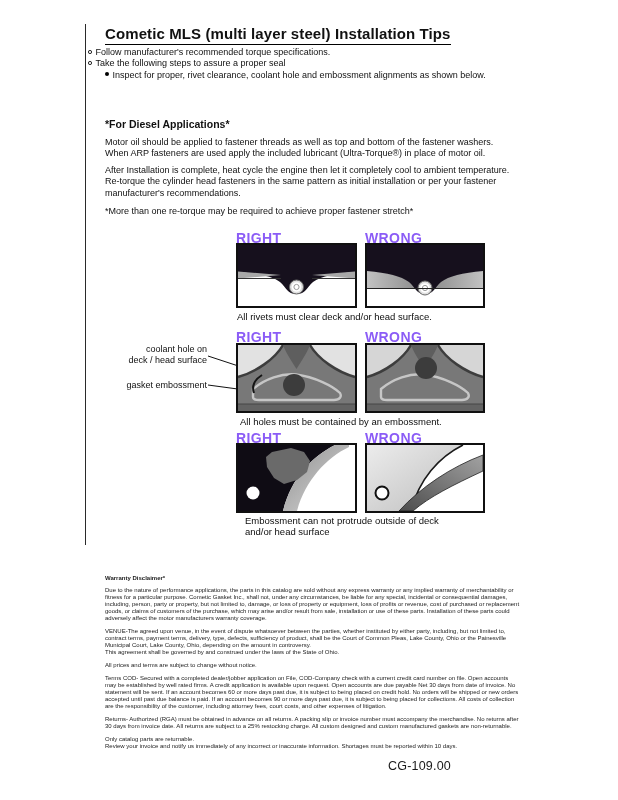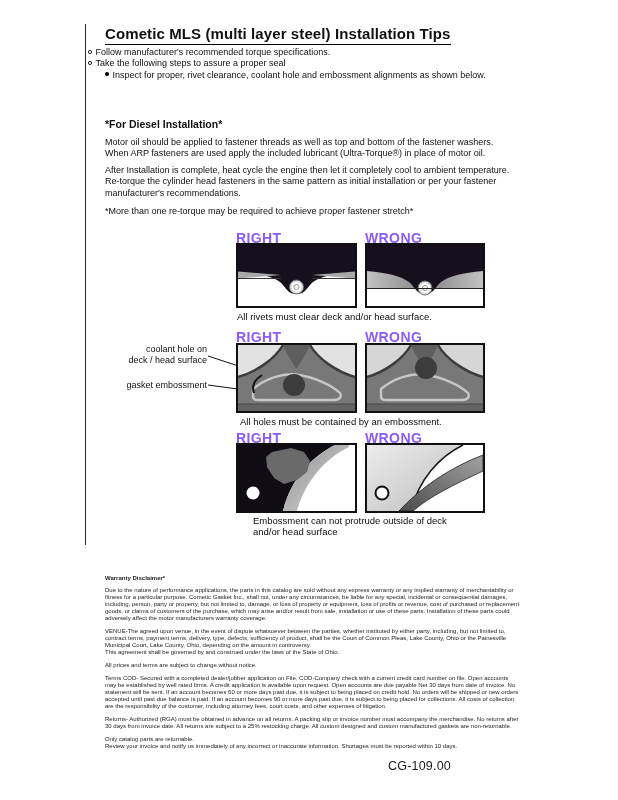--- a/index.html
+++ b/index.html
@@ -44,21 +44,21 @@
   <div class="vrule"></div>
 
   <div class="title">Cometic MLS (multi layer steel) Installation Tips</div>
 
   <div class="bullets">
     <div class="b"><span class="mo"></span><span>Follow manufacturer's recommended torque specifications.</span></div>
     <div class="b"><span class="mo"></span><span>Take the following steps to assure a proper seal</span></div>
     <div class="sb"><span class="mf"></span><span>Inspect for proper, rivet clearance, coolant hole and embossment alignments as shown below.</span></div>
   </div>
 
-  <div class="dh">*For Diesel Installation*</div>
+  <div class="dh">*For Diesel Applications*</div>
   <p class="para p1">Motor oil should be applied to fastener threads as well as top and bottom of the fastener washers. When ARP fasteners are used apply the included lubricant (Ultra-Torque®) in place of motor oil.</p>
   <p class="para p2">After Installation is complete, heat cycle the engine then let it completely cool to ambient temperature. Re-torque the cylinder head fasteners in the same pattern as initial installation or per your fastener manufacturer's recommendations.</p>
   <p class="para note">*More than one re-torque may be required to achieve proper fastener stretch*</p>
 
   <div class="dlabel" style="left:236px; top:230px;">RIGHT</div>
   <div class="dlabel" style="left:365px; top:230px; width:120px;">WRONG</div>
 
   <div class="dbox" style="left:236px; top:243px;">
     <svg width="121" height="65" viewBox="0 0 121 65">
       <rect x="1" y="1" width="119" height="63" fill="#ffffff"></rect>
@@ -175,21 +175,21 @@
           </linearGradient>
       </defs>
       <rect x="1" y="1" width="118" height="68" fill="#ffffff"></rect>
       <path d="M2,2 L98,2 C74,14 54,36 46,68 L2,68 Z" fill="url(#g3b)"></path>
       <path d="M98,2 C74,14 54,36 46,68" stroke="#1a1a1a" stroke-width="1.6" fill="none"></path>
       <path d="M118,12 L118,28 C88,42 64,54 48,68 L34,68 C56,44 86,24 118,12 Z" fill="url(#g3w)" stroke="#222222" stroke-width="0.8"></path>
       <circle cx="17" cy="50" r="6.5" fill="#ffffff" stroke="#111111" stroke-width="2"></circle>
       <rect x="1" y="1" width="118" height="68" fill="none" stroke="#101010" stroke-width="2"></rect>
     </svg>
   </div>
-  <div class="dcap" style="left:253px; top:516px;">Embossment can not protrude outside of deck
+  <div class="dcap" style="left:245px; top:516px;">Embossment can not protrude outside of deck
 and/or head surface</div>
 
   <div class="legal">
     <h3>Warranty Disclaimer*</h3>
     <p>Due to the nature of performance applications, the parts in this catalog are sold without any express warranty or any implied warranty of merchantability or fitness for a particular purpose.  Cometic Gasket Inc., shall not, under any circumstances, be liable for any special, incidental or consequential damages, including, person, party or property, but not limited to, damage, or loss of property or equipment, loss of profits or revenue, cost of purchased or replacement goods, or claims of customers of the purchase, which may arise and/or result from sale, installation or use of these parts.  Installation of these parts could adversely affect the motor manufacturers warranty coverage.</p>
     <p>VENUE-The agreed upon venue, in the event of dispute whatsoever between the parties, whether instituted by either party, including, but not limited to, contract terms, payment terms, delivery, type, defects, sufficiency of product, shall be the Court of Common Pleas, Lake County, Ohio or the Painesville Municipal Court, Lake County, Ohio, depending on the amount in controversy.
 This agreement shall be governed by and construed under the laws of the State of Ohio.</p>
     <p>All prices and terms are subject to change without notice.</p>
     <p>Terms COD- Secured with a completed dealer/jobber application on File, COD-Company check with a current credit card number on file.  Open accounts may be established by well rated firms.  A credit application is available upon request.  Open accounts are due payable Net 30 days from date of invoice.  No statement will be sent.  If an account becomes 60 or more days past due, it is subject to being placed on credit hold.  No orders will be shipped or new orders accepted until past due balance is paid.  If an account becomes 90 or more days past due, it is subject to being placed for collections.  All costs of collection are the responsibility of the customer, including attorney fees, court costs, and other expenses of litigation.</p>
     <p>Returns- Authorized (RGA) must be obtained in advance on all returns.  A packing slip or invoice number must accompany the merchandise.  No returns after 30 days from invoice date.  All returns are subject to a 25% restocking charge.  All custom designed and custom manufactured gaskets are non-returnable.</p>

